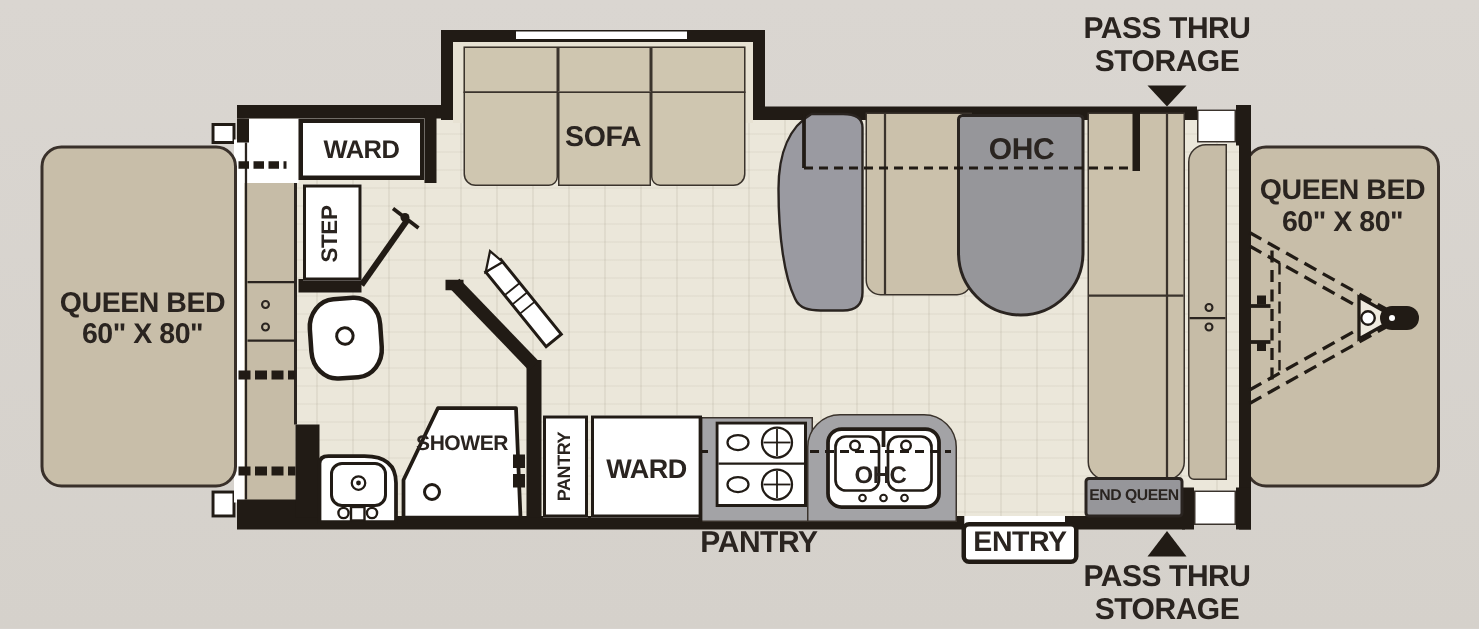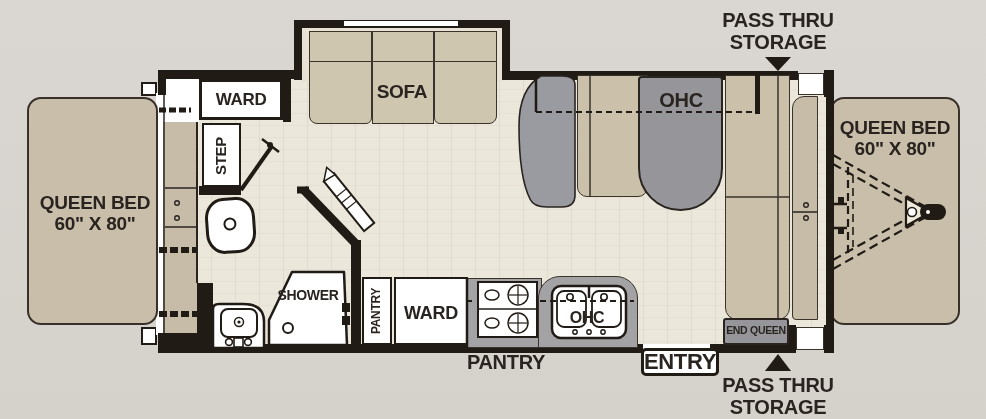--- a/index.html
+++ b/index.html
@@ -205,21 +205,21 @@
   </div>
   <div class="lbl" style="left:241px;top:100px;font-size:17px;">WARD</div>
   <div class="lbl rot" style="left:221px;top:156px;font-size:15px;">STEP</div>
   <div class="lbl" style="left:402px;top:92px;font-size:19px;">SOFA</div>
   <div class="lbl" style="left:308px;top:296px;font-size:14px;">SHOWER</div>
   <div class="lbl rot" style="left:377px;top:311px;font-size:12px;">PANTRY</div>
   <div class="lbl" style="left:431px;top:313px;font-size:18px;">WARD</div>
   <div class="lbl" style="left:506px;top:362px;font-size:20px;">PANTRY</div>
   <div class="lbl" style="left:587px;top:318px;font-size:16px;">OHC</div>
   <div class="lbl" style="left:681px;top:100px;font-size:20px;">OHC</div>
-  <div class="lbl" style="left:680px;top:362px;font-size:22px;">ENTRY</div>
+  <div class="lbl" style="left:680px;top:362px;font-size:19px;">ENTRY</div>
   <div class="lbl" style="left:756px;top:331px;font-size:10.5px;">END QUEEN</div>
   <div class="lbl" style="left:778px;top:31px;font-size:20px;">
     <div>PASS THRU</div>
     <div>STORAGE</div>
   </div>
   <div class="lbl" style="left:778px;top:396px;font-size:20px;">
     <div>PASS THRU</div>
     <div>STORAGE</div>
   </div>
 

